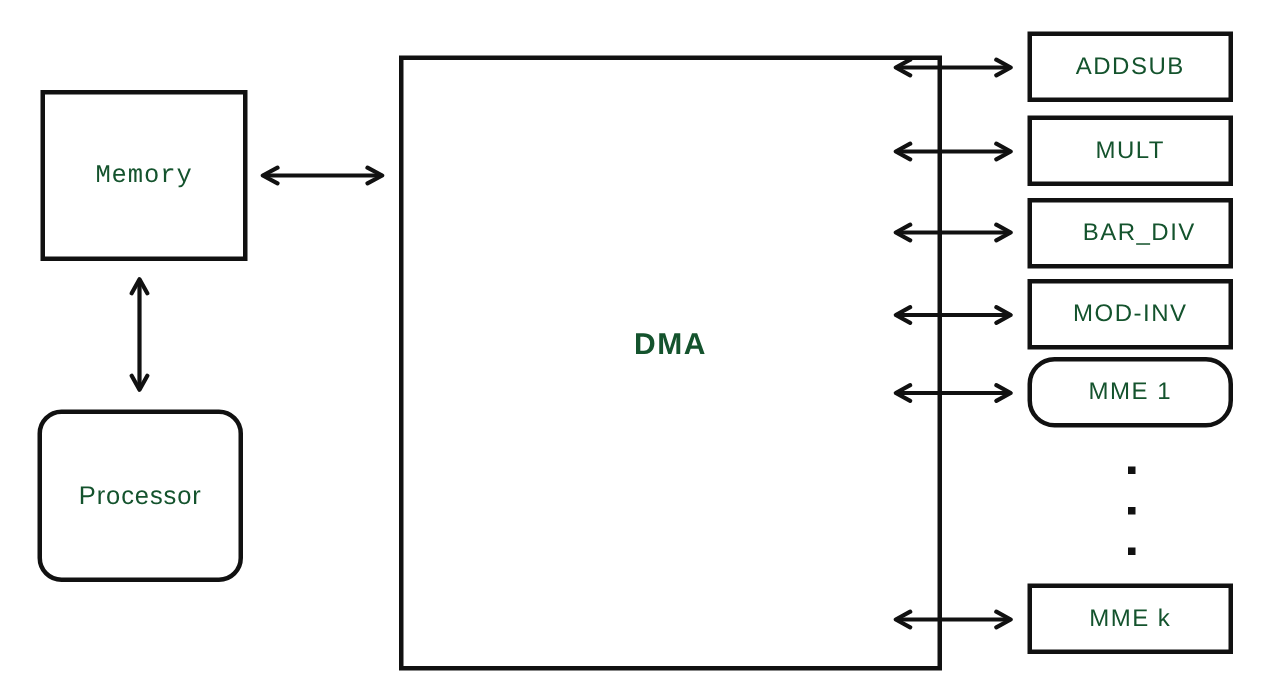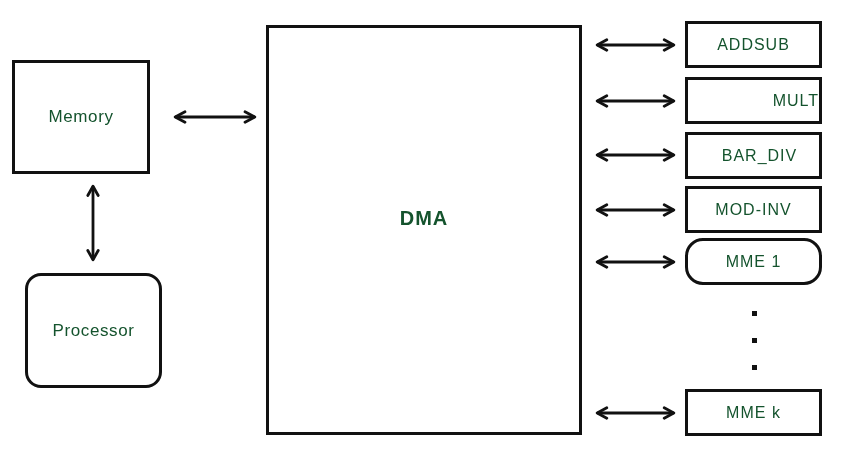--- a/index.html
+++ b/index.html
@@ -25,39 +25,39 @@
     justify-content: center;
     color: #1c1c1e;
   }
   .label {
     font-size: 17px;
     letter-spacing: 0.6px;
     color: #14532d;
     white-space: nowrap;
   }
   
-  .memory-box    { left: 12px;  top: 60px;  width: 138px; height: 114px; }
+  .memory-box    { left: 27px;  top: 60px;  width: 138px; height: 114px; font-family: Liberation Mono, monospace; }
   .processor-box { left: 25px;  top: 273px; width: 137px; height: 115px; border-radius: 16px; }
   
-  .dma-box { left: 266px; top: 25px; width: 316px; height: 410px; }
+  .dma-box { left: 266px; top: 37px; width: 362px; height: 410px; }
   .dma-box .label {
     font-weight: bold;
     font-size: 20px;
     letter-spacing: 1px;
     transform: translateY(-12px);
   }
   
   .module {
     left: 685px;
     width: 137px;
     height: 47px;
   }
   .module .label { font-size: 16px; letter-spacing: 1px; }
   .module-0 { top: 21px; }
-  .module-1 { top: 77px; justify-content: flex-end; }
+  .module-1 { top: 77px; }
   .module-2 { top: 132px; padding-left: 12px; }
   .module-3 { top: 186px; }
   .module-4 { top: 238px; border-radius: 18px; }
   .module-5 { top: 389px; }
   
   svg.arrow { position: absolute; display: block; }
   svg.arrow .stroke {
     stroke: #111111;
     stroke-width: 2.8;
     fill: none;

